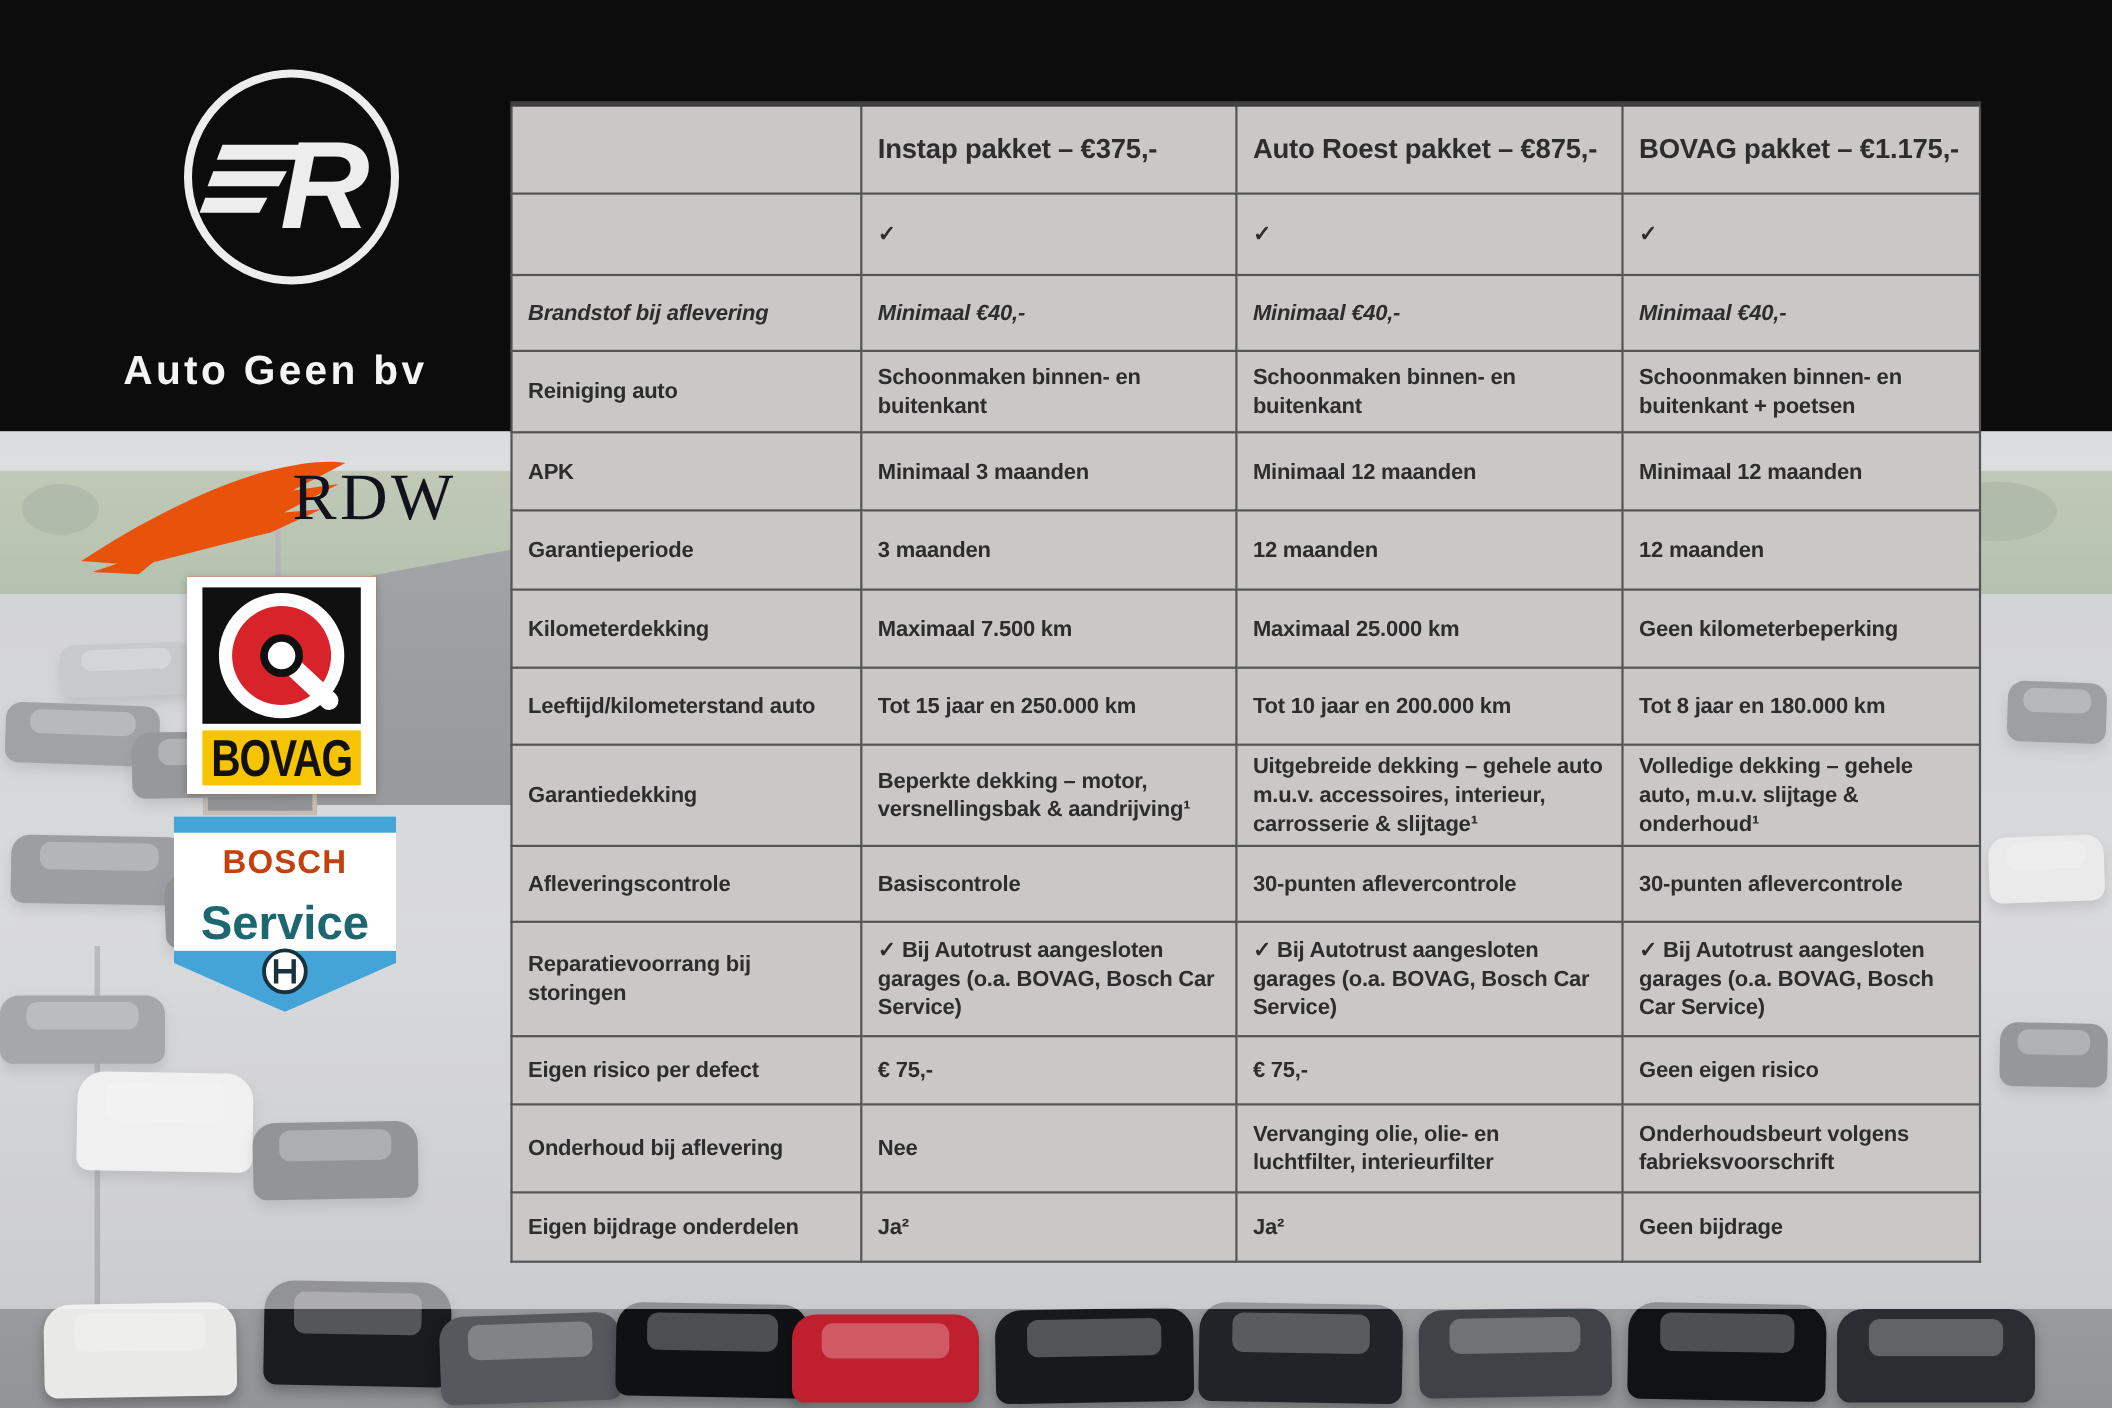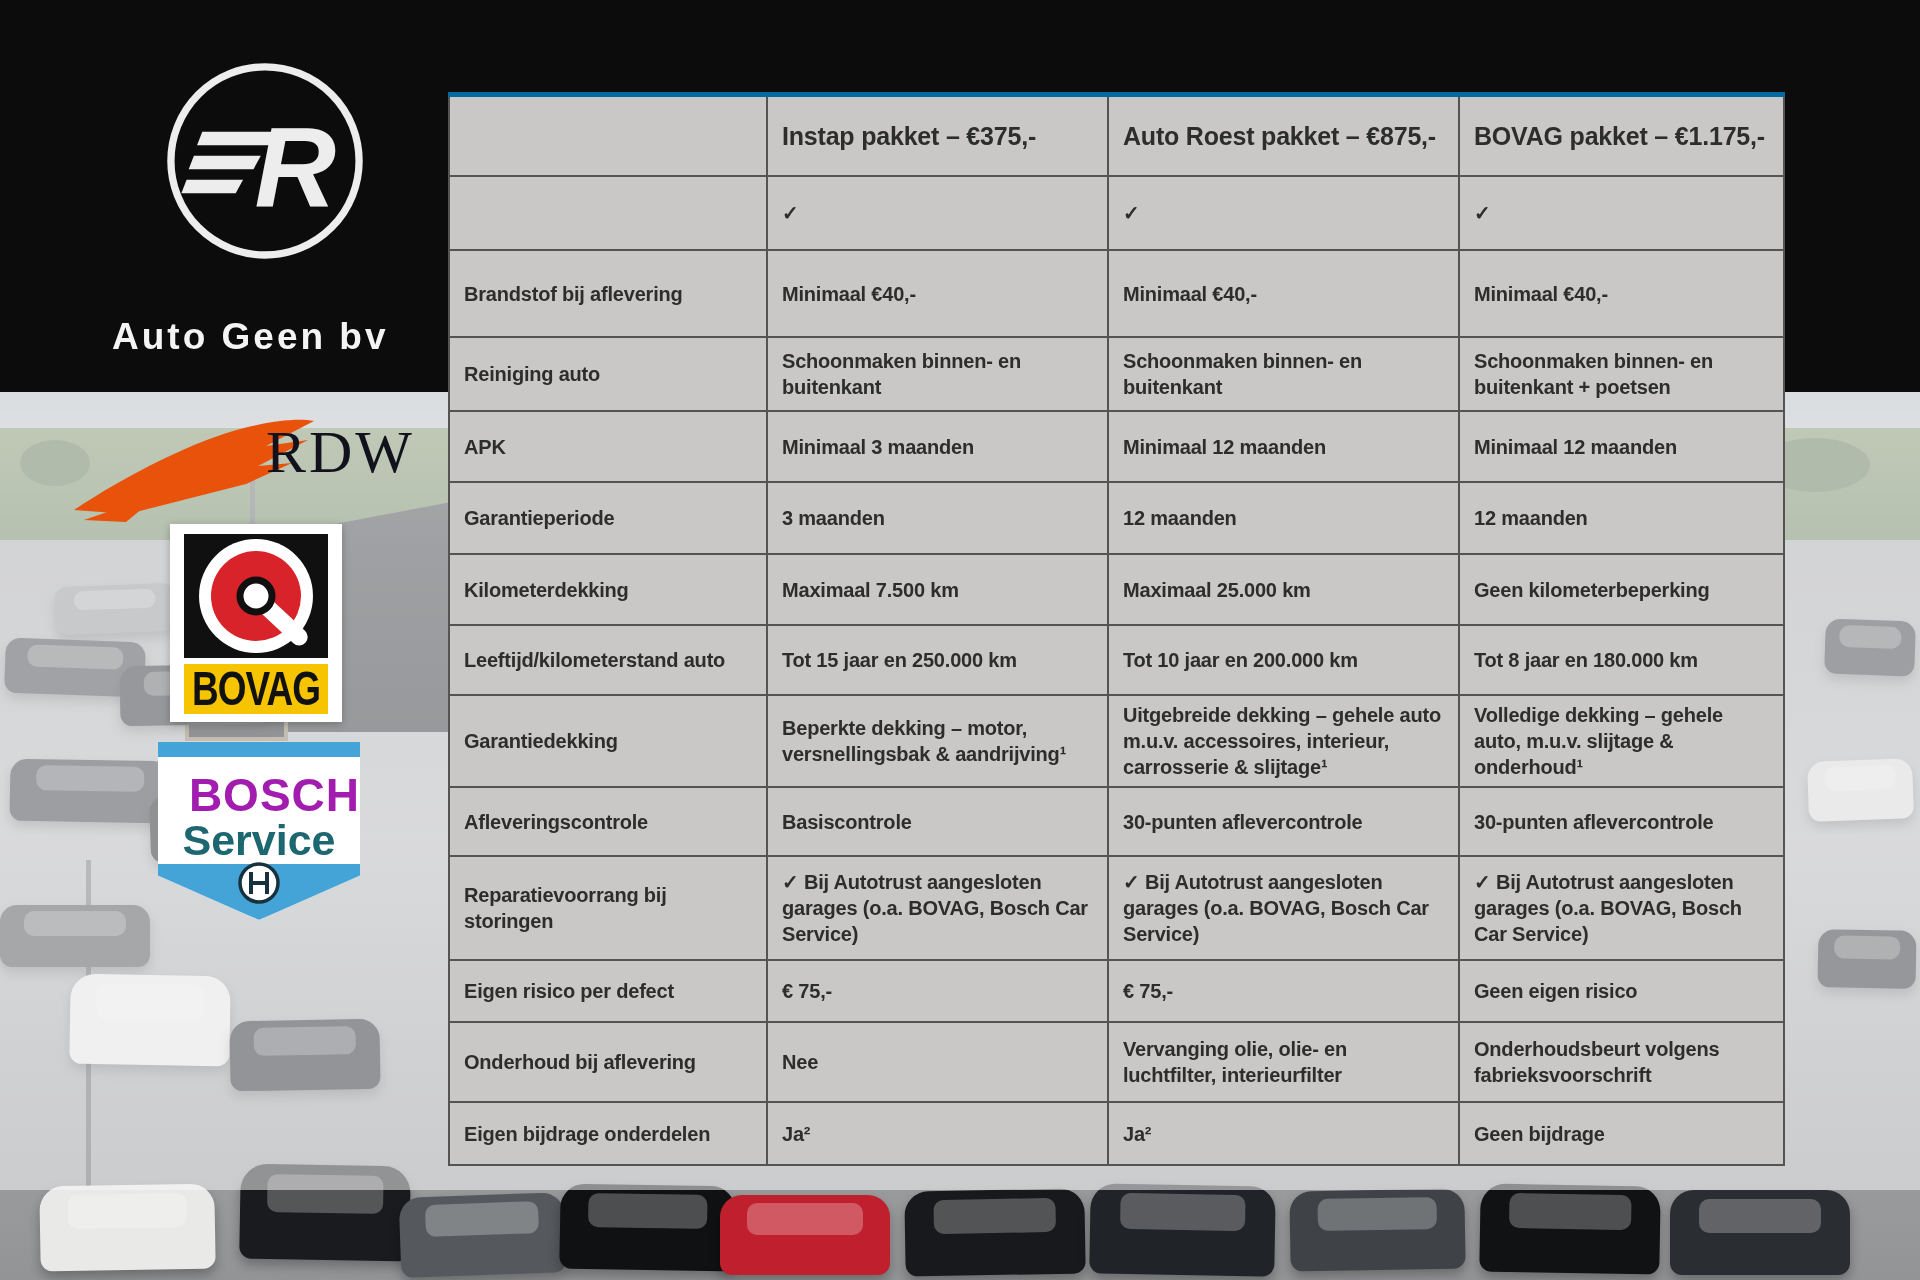--- a/index.html
+++ b/index.html
@@ -40,30 +40,30 @@
   .rdw-text{position:absolute;left:198px;top:6px;font-family:"Liberation Serif",serif;
        font-size:60px;color:#12121d;letter-spacing:3px;font-weight:500;}
   .bovag{position:absolute;left:170px;top:524px;width:172px;height:198px;background:#c2410c;
        box-shadow:0 2px 8px rgba(0,0,0,.25);}
   .bovag-word{position:absolute;left:0;width:100%;top:140px;height:52px;display:flex;
        align-items:center;justify-content:center;color:#111;font-weight:bold;font-size:37px;
        letter-spacing:-1px;transform:scaleY(1.28);}
   .bosch{position:absolute;left:158px;top:742px;width:202px;height:178px;background:#fff;
        clip-path:polygon(0 0,100% 0,100% 75%,50% 100%,0 75%);box-shadow:0 2px 8px rgba(0,0,0,.25);}
   .bosch-topband{position:absolute;left:0;top:0;width:100%;height:15px;background:#44a4d7;}
-  .bosch-brand{position:absolute;left:0;top:26px;width:100%;text-align:right;
-       color:#a21caf;font-weight:bold;font-size:46px;letter-spacing:1px;}
+  .bosch-brand{position:absolute;left:0;top:26px;width:100%;text-align:center;
+       color:#c2410c;font-weight:bold;font-size:30px;letter-spacing:1px;}
   .bosch-service{position:absolute;left:0;top:74px;width:100%;text-align:center;
        color:#1d6770;font-weight:bold;font-size:43px;}
   .bosch-chevron{position:absolute;left:0;top:122px;width:100%;height:56px;background:#44a4d7;
        clip-path:polygon(0 0,100% 0,100% 28%,50% 100%,0 28%);}
   .bosch-symbol{position:absolute;left:50%;top:118px;transform:translateX(-50%);}
   
-  table.pkg{position:absolute;left:448px;top:92px;width:1335px;border-collapse:collapse;
-       table-layout:fixed;border-top:5px solid #0369a1;}
+  table.pkg{position:absolute;left:464px;top:92px;width:1335px;border-collapse:collapse;
+       table-layout:fixed;border-top:5px solid #404040;}
   table.pkg col.c0{width:318px;} table.pkg col.c1{width:341px;}
   table.pkg col.c2{width:351px;} table.pkg col.c3{width:325px;}
   table.pkg th,table.pkg td{
        background:#c9c8c6;border:2px solid #545454;vertical-align:middle;
        padding:6px 14px;color:#2d2d2d;font-weight:bold;text-align:left;line-height:1.3;}
   table.pkg thead th{font-size:25px;height:66px;letter-spacing:-.2px;}
   table.pkg td,table.pkg tbody th{font-size:20px;letter-spacing:-.2px;}
 </style>
 </head>
 <body>
@@ -167,21 +167,21 @@
       <th>BOVAG pakket – €1.175,-</th>
     </tr>
   </thead>
   <tbody>
       <tr style="height: 74px;">
         <th></th>
         <td>✓</td>
         <td>✓</td>
         <td>✓</td>
       </tr>
-      <tr style="height: 87px;">
+      <tr style="height: 69px; font-style: italic;">
         <th>Brandstof bij aflevering</th>
         <td>Minimaal €40,-</td>
         <td>Minimaal €40,-</td>
         <td>Minimaal €40,-</td>
       </tr>
       <tr style="height: 74px;">
         <th>Reiniging auto</th>
         <td>Schoonmaken binnen- en buitenkant</td>
         <td>Schoonmaken binnen- en buitenkant</td>
         <td>Schoonmaken binnen- en buitenkant + poetsen</td>

